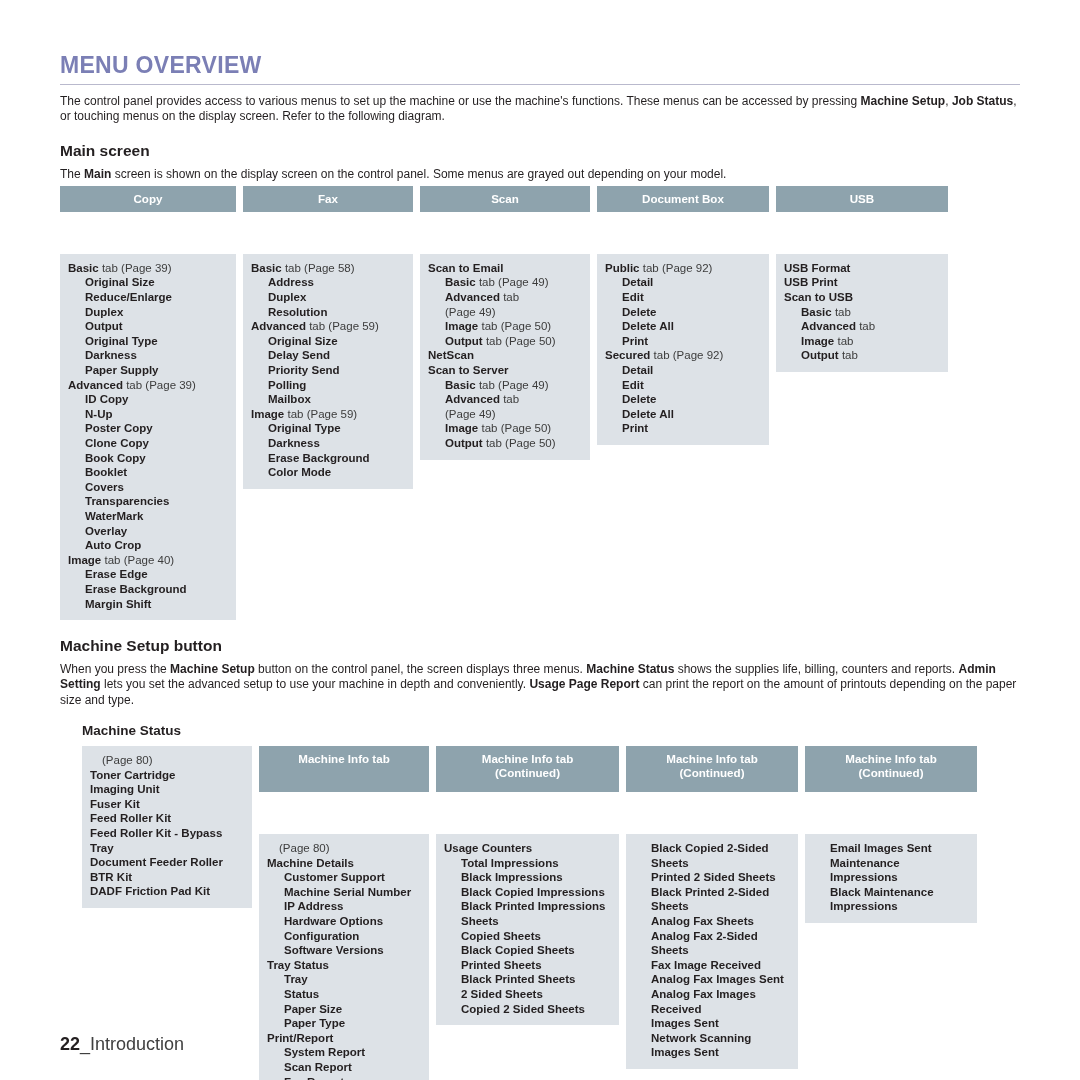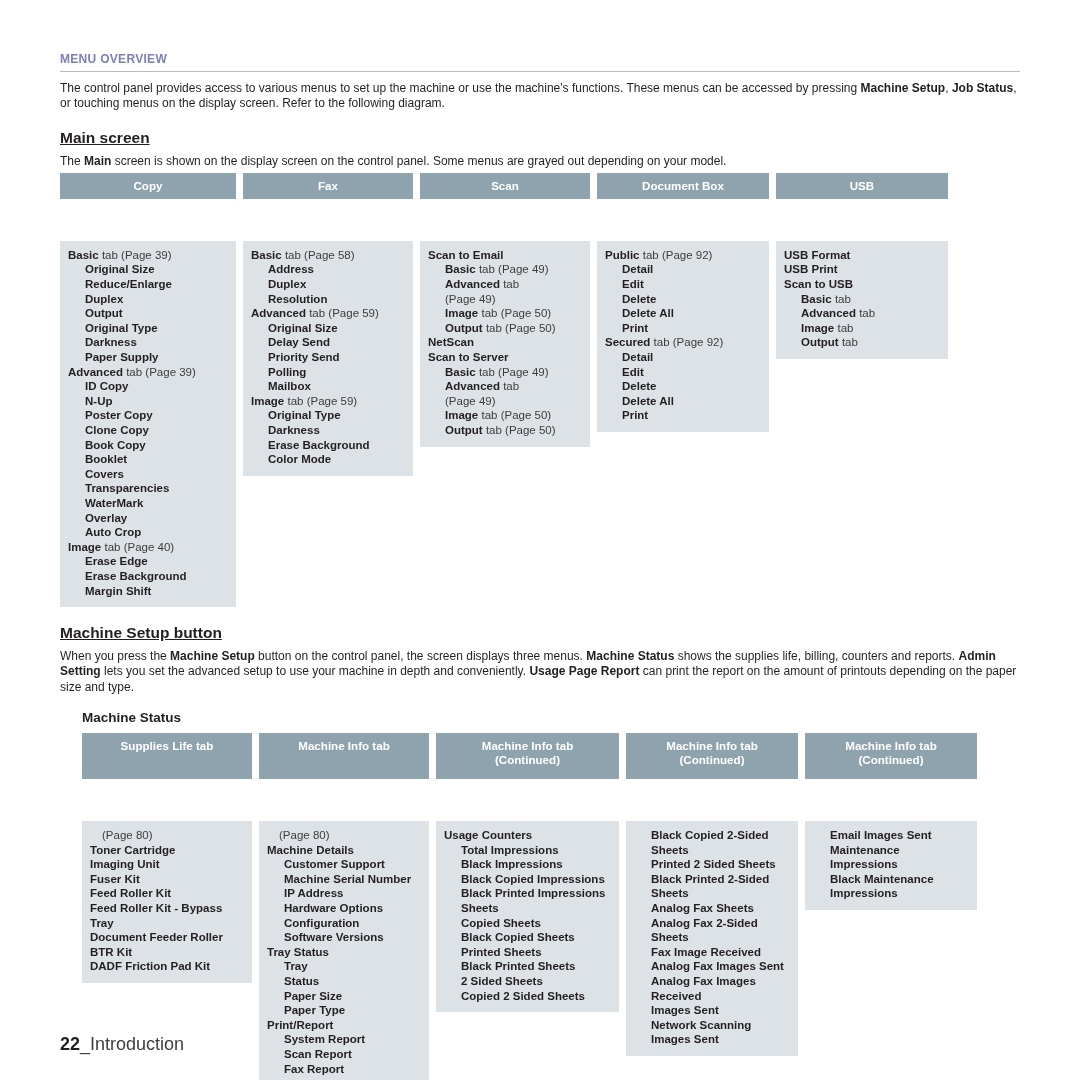--- a/index.html
+++ b/index.html
@@ -23,40 +23,39 @@
   }
   .content {
     position: absolute;
     left: 60px;
     top: 52px;
     width: 960px;
   }
 
   
   h1.section-title {
-    font-size: 12px;
+    font-size: 23px;
     font-weight: bold;
     color: #7b7fb5;
     letter-spacing: 0.3px;
     margin: 0 0 5px 0;
     padding: 0;
     font-family: "Liberation Sans", sans-serif;
   }
   .title-rule {
     height: 1px;
     background: #b9b9cd;
     margin: 0 0 9px 0;
     width: 100%;
   }
   h2.sub-title {
     font-size: 15.5px;
     font-weight: bold;
     color: #231f20;
     margin: 17px 0 7px 0;
-    text-decoration: underline;
   }
   h3.sub-sub-title {
     font-size: 13.5px;
     font-weight: bold;
     color: #231f20;
     margin: 15px 0 8px 22px;
   }
   p.body-text {
     font-size: 12px;
     line-height: 15.3px;
@@ -250,21 +249,20 @@
         </div>
       </div>
 
     <h2 class="sub-title">Machine Setup button</h2>
     <p class="body-text"><span>When you press the </span><b>Machine Setup</b><span> button on the control panel, the screen displays three menus. </span><b>Machine Status</b><span> shows the supplies life, billing, counters and reports. </span><b>Admin Setting</b><span> lets you set the advanced setup to use your machine in depth and conveniently. </span><b>Usage Page Report</b><span> can print the report on the amount of printouts depending on the paper size and type.</span></p>
 
     <h3 class="sub-sub-title">Machine Status</h3>
 
     <div class="diagram indent" id="machine-status-diagram">
         <div class="col w-ms1">
-          <div class="col-head" style="height: 46px;"><span>Supplies Life tab</span></div>
           <div class="col-body">
             <div class="entry note"><span class="plain">(Page 80)</span></div>
             <div class="entry lvl0"><span>Toner Cartridge</span></div>
             <div class="entry lvl0"><span>Imaging Unit</span></div>
             <div class="entry lvl0"><span>Fuser Kit</span></div>
             <div class="entry lvl0"><span>Feed Roller Kit</span></div>
             <div class="entry lvl0"><span>Feed Roller Kit - Bypass Tray</span></div>
             <div class="entry lvl0"><span>Document Feeder Roller</span></div>
             <div class="entry lvl0"><span>BTR Kit</span></div>
             <div class="entry lvl0"><span>DADF Friction Pad Kit</span></div>

